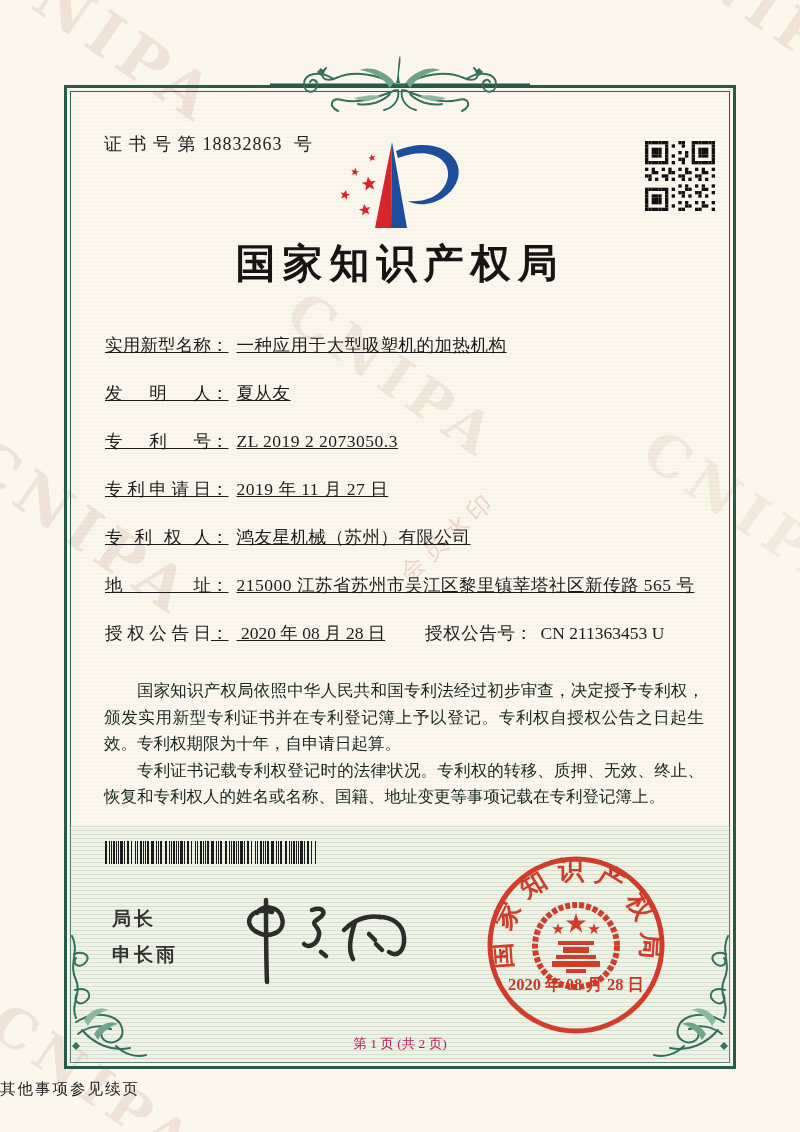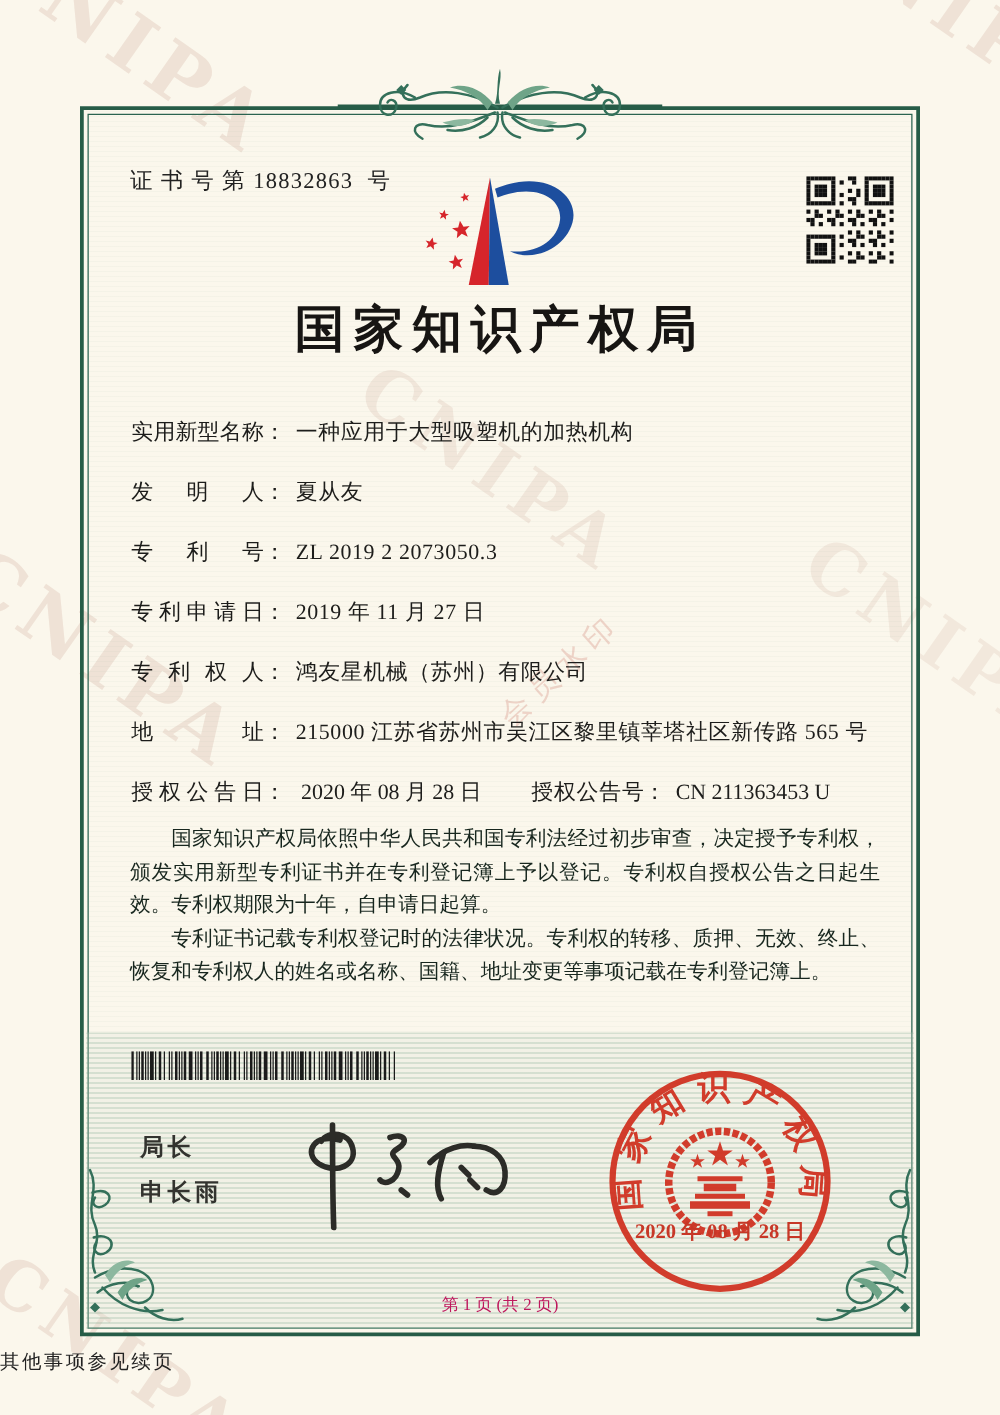--- a/index.html
+++ b/index.html
@@ -28,30 +28,30 @@
   .wm-cn{position:absolute; color:rgba(218,152,140,0.38); font-size:24px;
       letter-spacing:6px; transform:rotate(-42deg); white-space:nowrap;}
   
   .cert-no{position:absolute; left:104px; top:132px; font-size:18px; letter-spacing:1px; color:#222;}
   .cert-no span{margin-right:6px;text-align:center;}
   .logo{position:absolute; left:312px; top:116px;}
   .qr{position:absolute; left:645px; top:141px; width:70px; height:70px;}
   .title{position:absolute; left:0; top:236px; width:100%; text-align:center;
     font-size:40px; font-weight:bold; letter-spacing:7px; color:#171513;}
   
-  .fields{position:absolute; left:105px; top:332px; right:78px; font-size:17.5px;}
+  .fields{position:absolute; left:105px; top:332px; right:78px; font-size:17.5px;text-decoration:underline;}
   .f-row{height:48px; display:flex; align-items:flex-start; line-height:26px;}
   .f-label{display:inline-block; width:106px; text-align:justify; text-align-last:justify; color:#1c1c1a;}
   .f-colon{margin-right:8px;}
   .f-value{flex:1; letter-spacing:0.5px;}
   .grant-row{position:relative; height:48px; line-height:26px;}
   .grant-second{position:absolute; left:320px; top:0; display:flex;}
   .grant-second .f-label{width:90px;}
   
-  .paras{position:absolute; left:104px; right:96px; top:658px; font-size:16.5px;
+  .paras{position:absolute; left:104px; right:96px; top:678px; font-size:16.5px;
     line-height:26.5px; text-align:justify; color:#17261e;}
   .paras p{margin:0; text-indent:2em;}
   
   .barcode{position:absolute; left:105px; top:841px; width:215px; height:23px;}
   .signer{position:absolute; left:112px; top:901px; font-family:Liberation Serif, serif;
     font-size:19px; font-weight:600; color:#33332f; letter-spacing:3px; line-height:36px;}
   .signature{position:absolute; left:228px; top:866px;}
   .seal{position:absolute; left:482px; top:851px;}
   .page-indicator{position:absolute; left:0; top:1035px; width:100%; text-align:center;
     font-size:13.5px; color:#be185d;}

